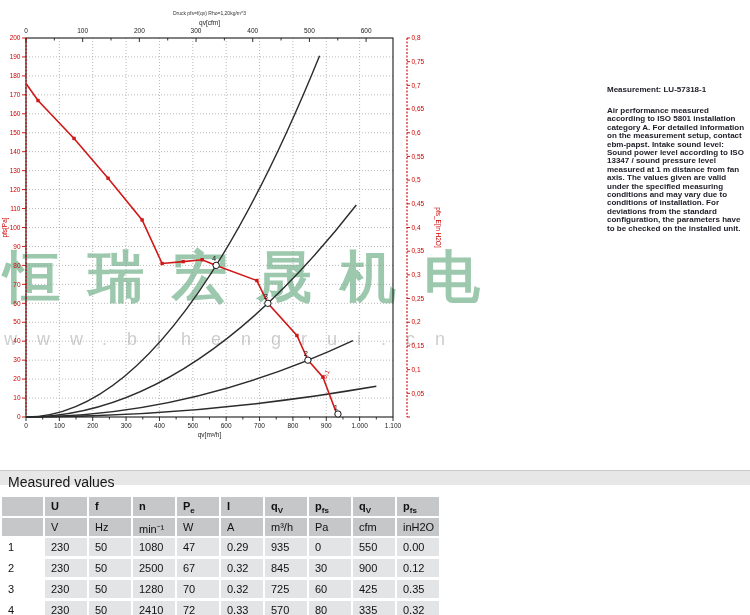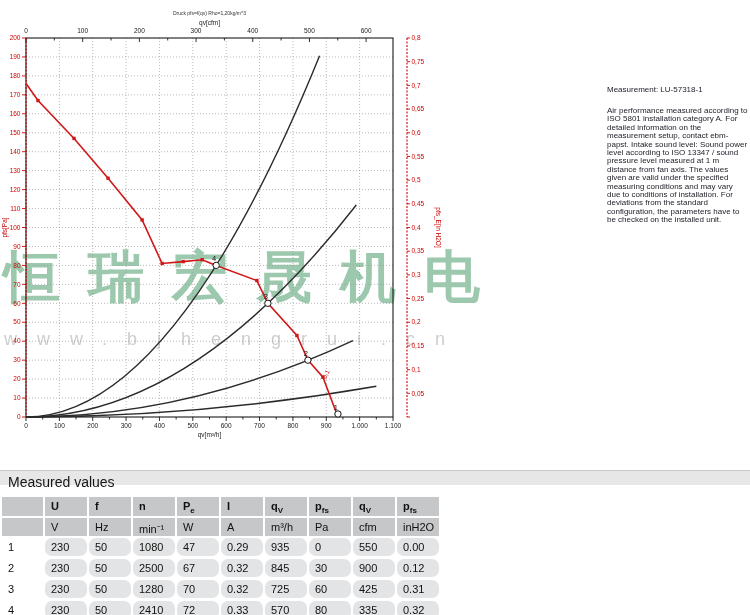--- a/index.html
+++ b/index.html
@@ -14,39 +14,39 @@
     color:#15803d;opacity:.42;white-space:nowrap;pointer-events:none;
   }
   .wm-url{
     position:absolute;left:4px;top:329px;width:600px;z-index:1;
     font-size:18px;letter-spacing:20px;color:#bdbdbd;opacity:.75;
     white-space:nowrap;pointer-events:none;
   }
   
   #chart-wrap{position:absolute;left:0;top:0;width:450px;height:450px;z-index:2;}
   
-  #notes{position:absolute;left:607px;top:85px;width:141px;z-index:2;color:#1c1c26;}
+  #notes{position:absolute;left:607px;top:85px;width:141px;z-index:2;color:#1c1c26;font-weight:bold;}
   #measurement-line{font-size:8px;line-height:9px;margin:0 0 13px 0;}
   #notes-body{font-size:8px;line-height:8.4px;margin:0;}
   
   #mv-titlebar{
     position:absolute;left:0;top:470px;width:750px;height:15px;z-index:2;
     background:#e7e7e7;border-top:1px solid #c9c9c9;box-sizing:border-box;
   }
   #mv-title{font-size:14px;color:#161616;padding:3px 0 0 8px;}
   #mv-table{position:absolute;left:2px;top:497px;width:440px;z-index:2;}
   .trow{display:flex;margin-bottom:2px;}
   .tcell{
     width:42px;margin-right:2px;box-sizing:border-box;
     font-size:11px;padding:3px 0 0 6px;height:19px;overflow:hidden;white-space:nowrap;
   }
   .tcell:first-child{width:41px;}
   .hcell{background:#c6c7c9;font-weight:bold;height:19px;}
   .ucell{background:#c6c7c9;height:18px;font-weight:normal;}
-  .dcell{background:#e3e4e5;height:18px;border-radius:7px;}
+  .dcell{background:#e3e4e5;height:18px;}
   .rnum{background:#ffffff;}
   .hcell sub{font-size:8px;}
 </style>
 </head>
 <body>
 
 <div class="wm-cn">恒瑞宏晟机电</div>
 <div class="wm-url">www.bjhengrui.cn</div>
 
 <div id="chart-wrap">
@@ -305,21 +305,21 @@
     <div class="trow">
       <div class="tcell rnum">3</div>
       <div class="tcell dcell">230</div>
       <div class="tcell dcell">50</div>
       <div class="tcell dcell">1280</div>
       <div class="tcell dcell">70</div>
       <div class="tcell dcell">0.32</div>
       <div class="tcell dcell">725</div>
       <div class="tcell dcell">60</div>
       <div class="tcell dcell">425</div>
-      <div class="tcell dcell">0.31</div>
+      <div class="tcell dcell">0.35</div>
     </div>
     <div class="trow">
       <div class="tcell rnum">4</div>
       <div class="tcell dcell">230</div>
       <div class="tcell dcell">50</div>
       <div class="tcell dcell">2410</div>
       <div class="tcell dcell">72</div>
       <div class="tcell dcell">0.33</div>
       <div class="tcell dcell">570</div>
       <div class="tcell dcell">80</div>

